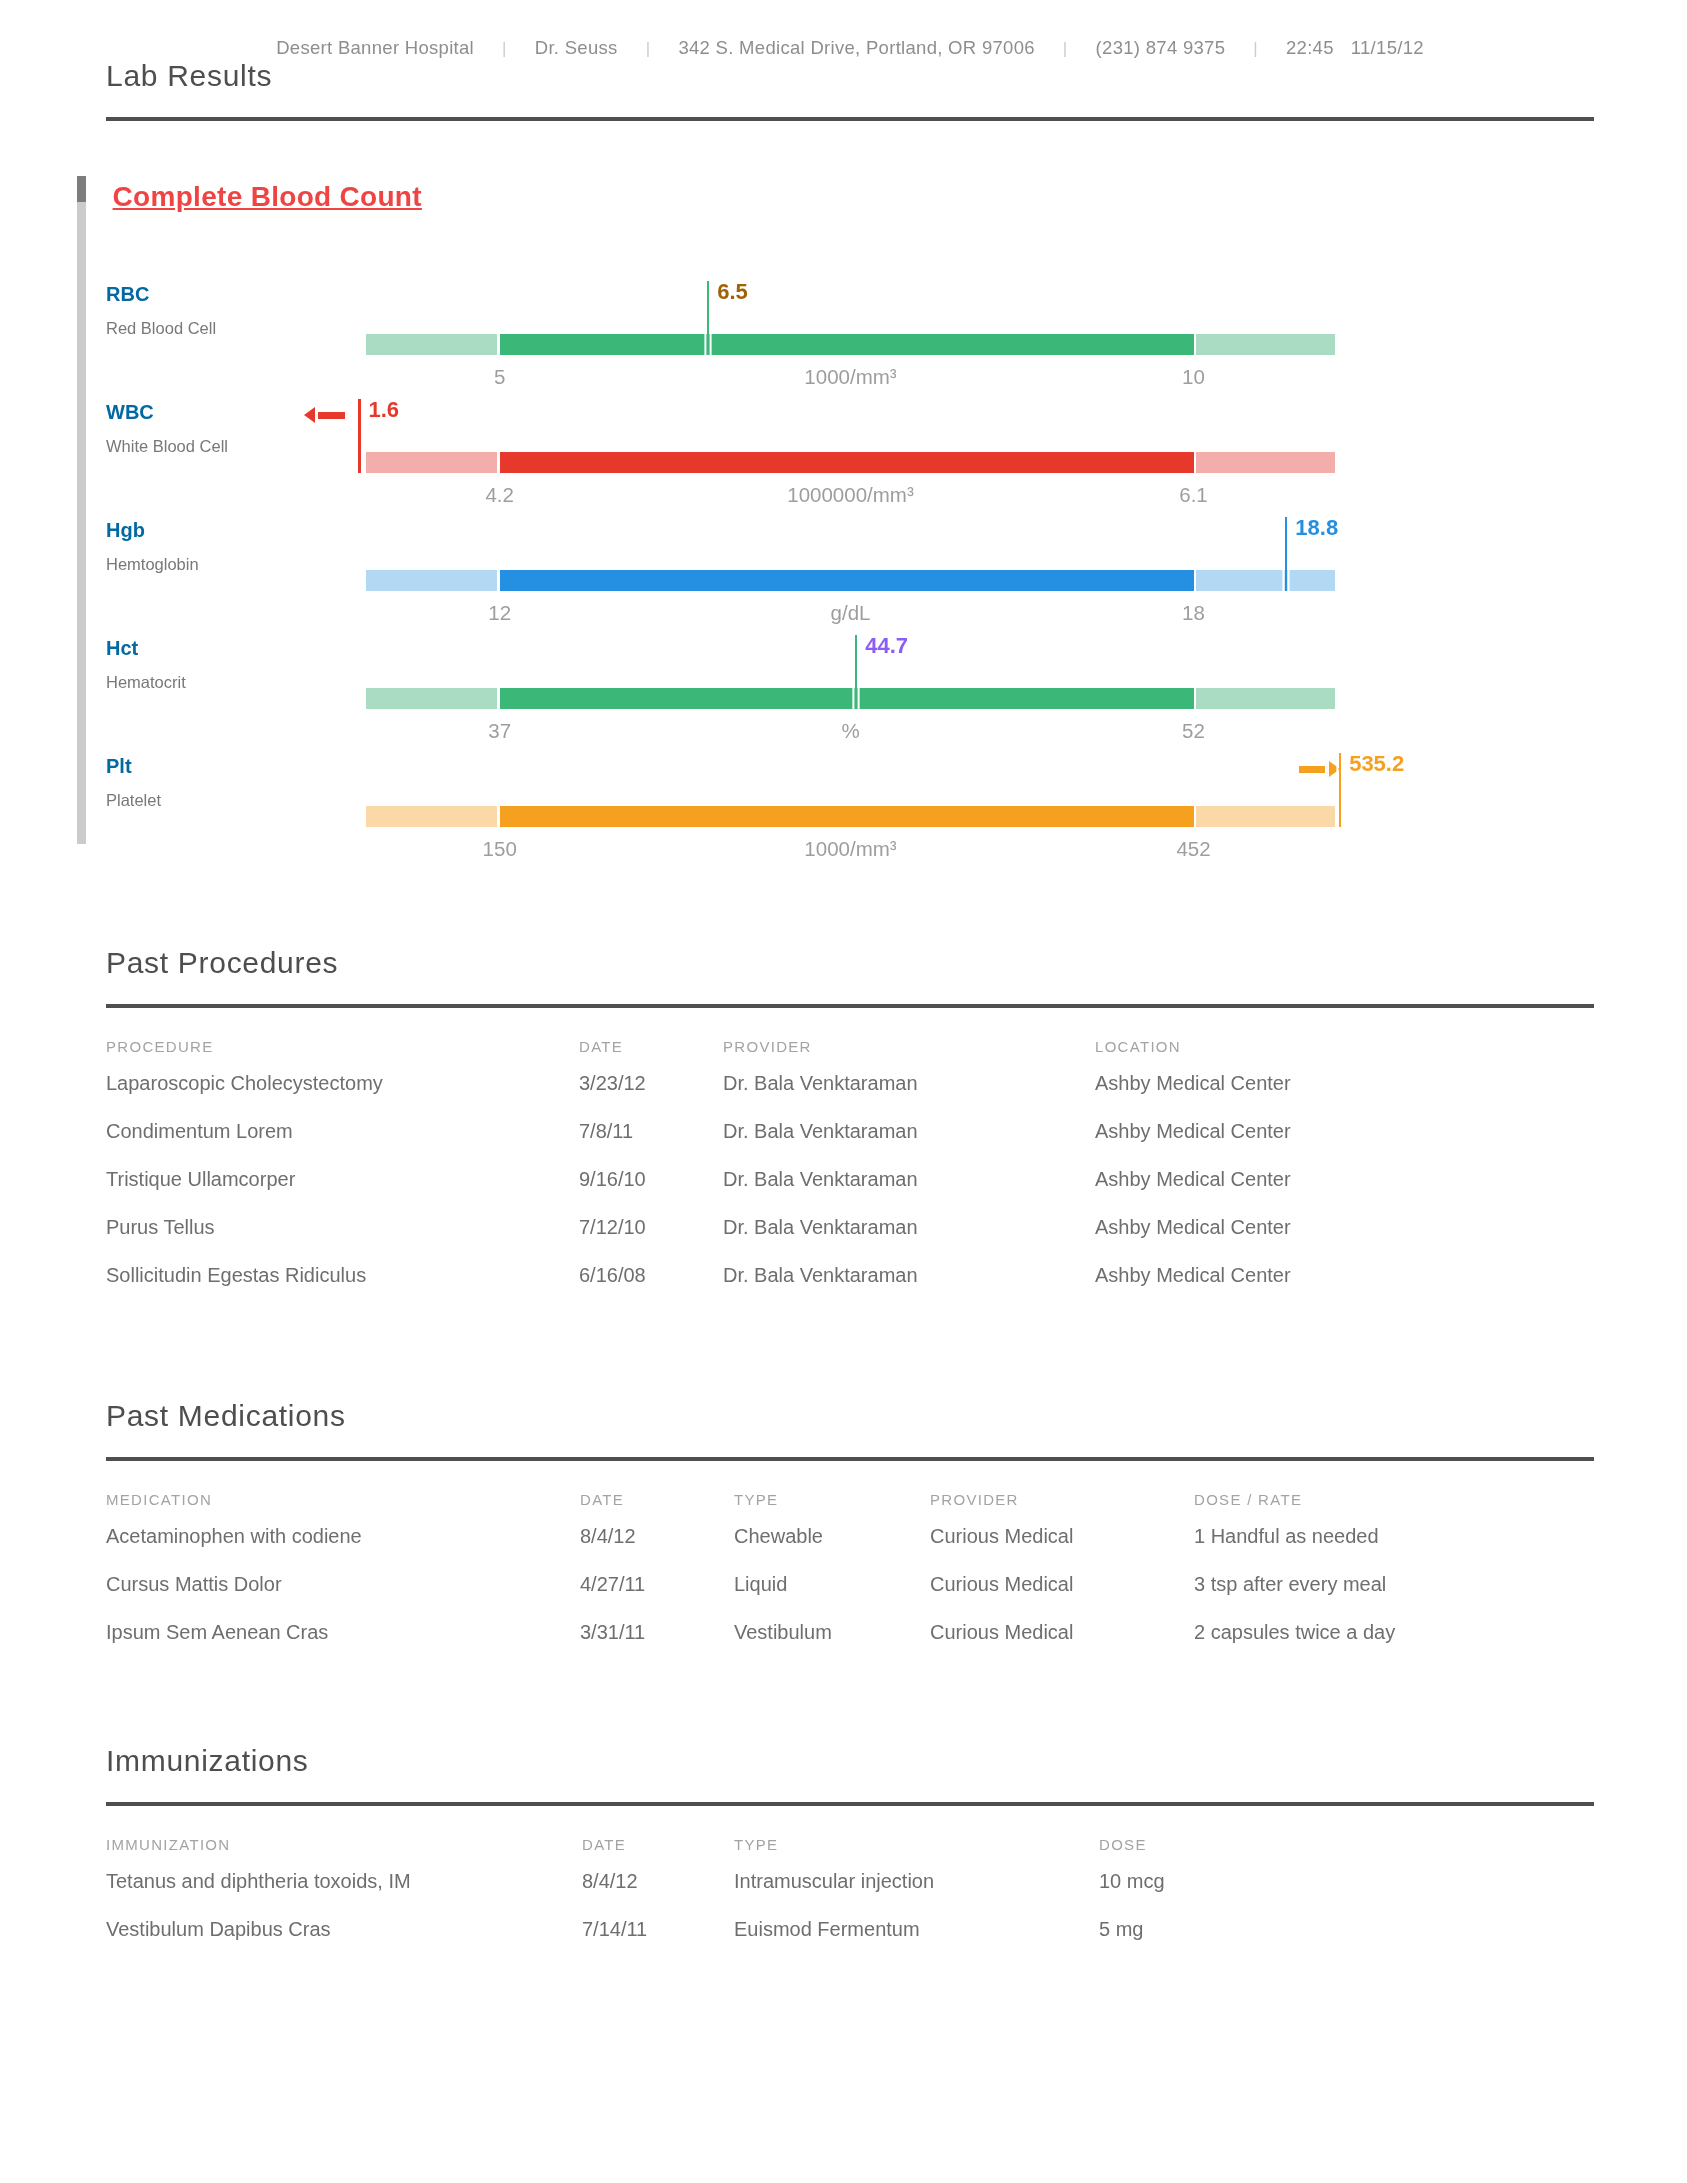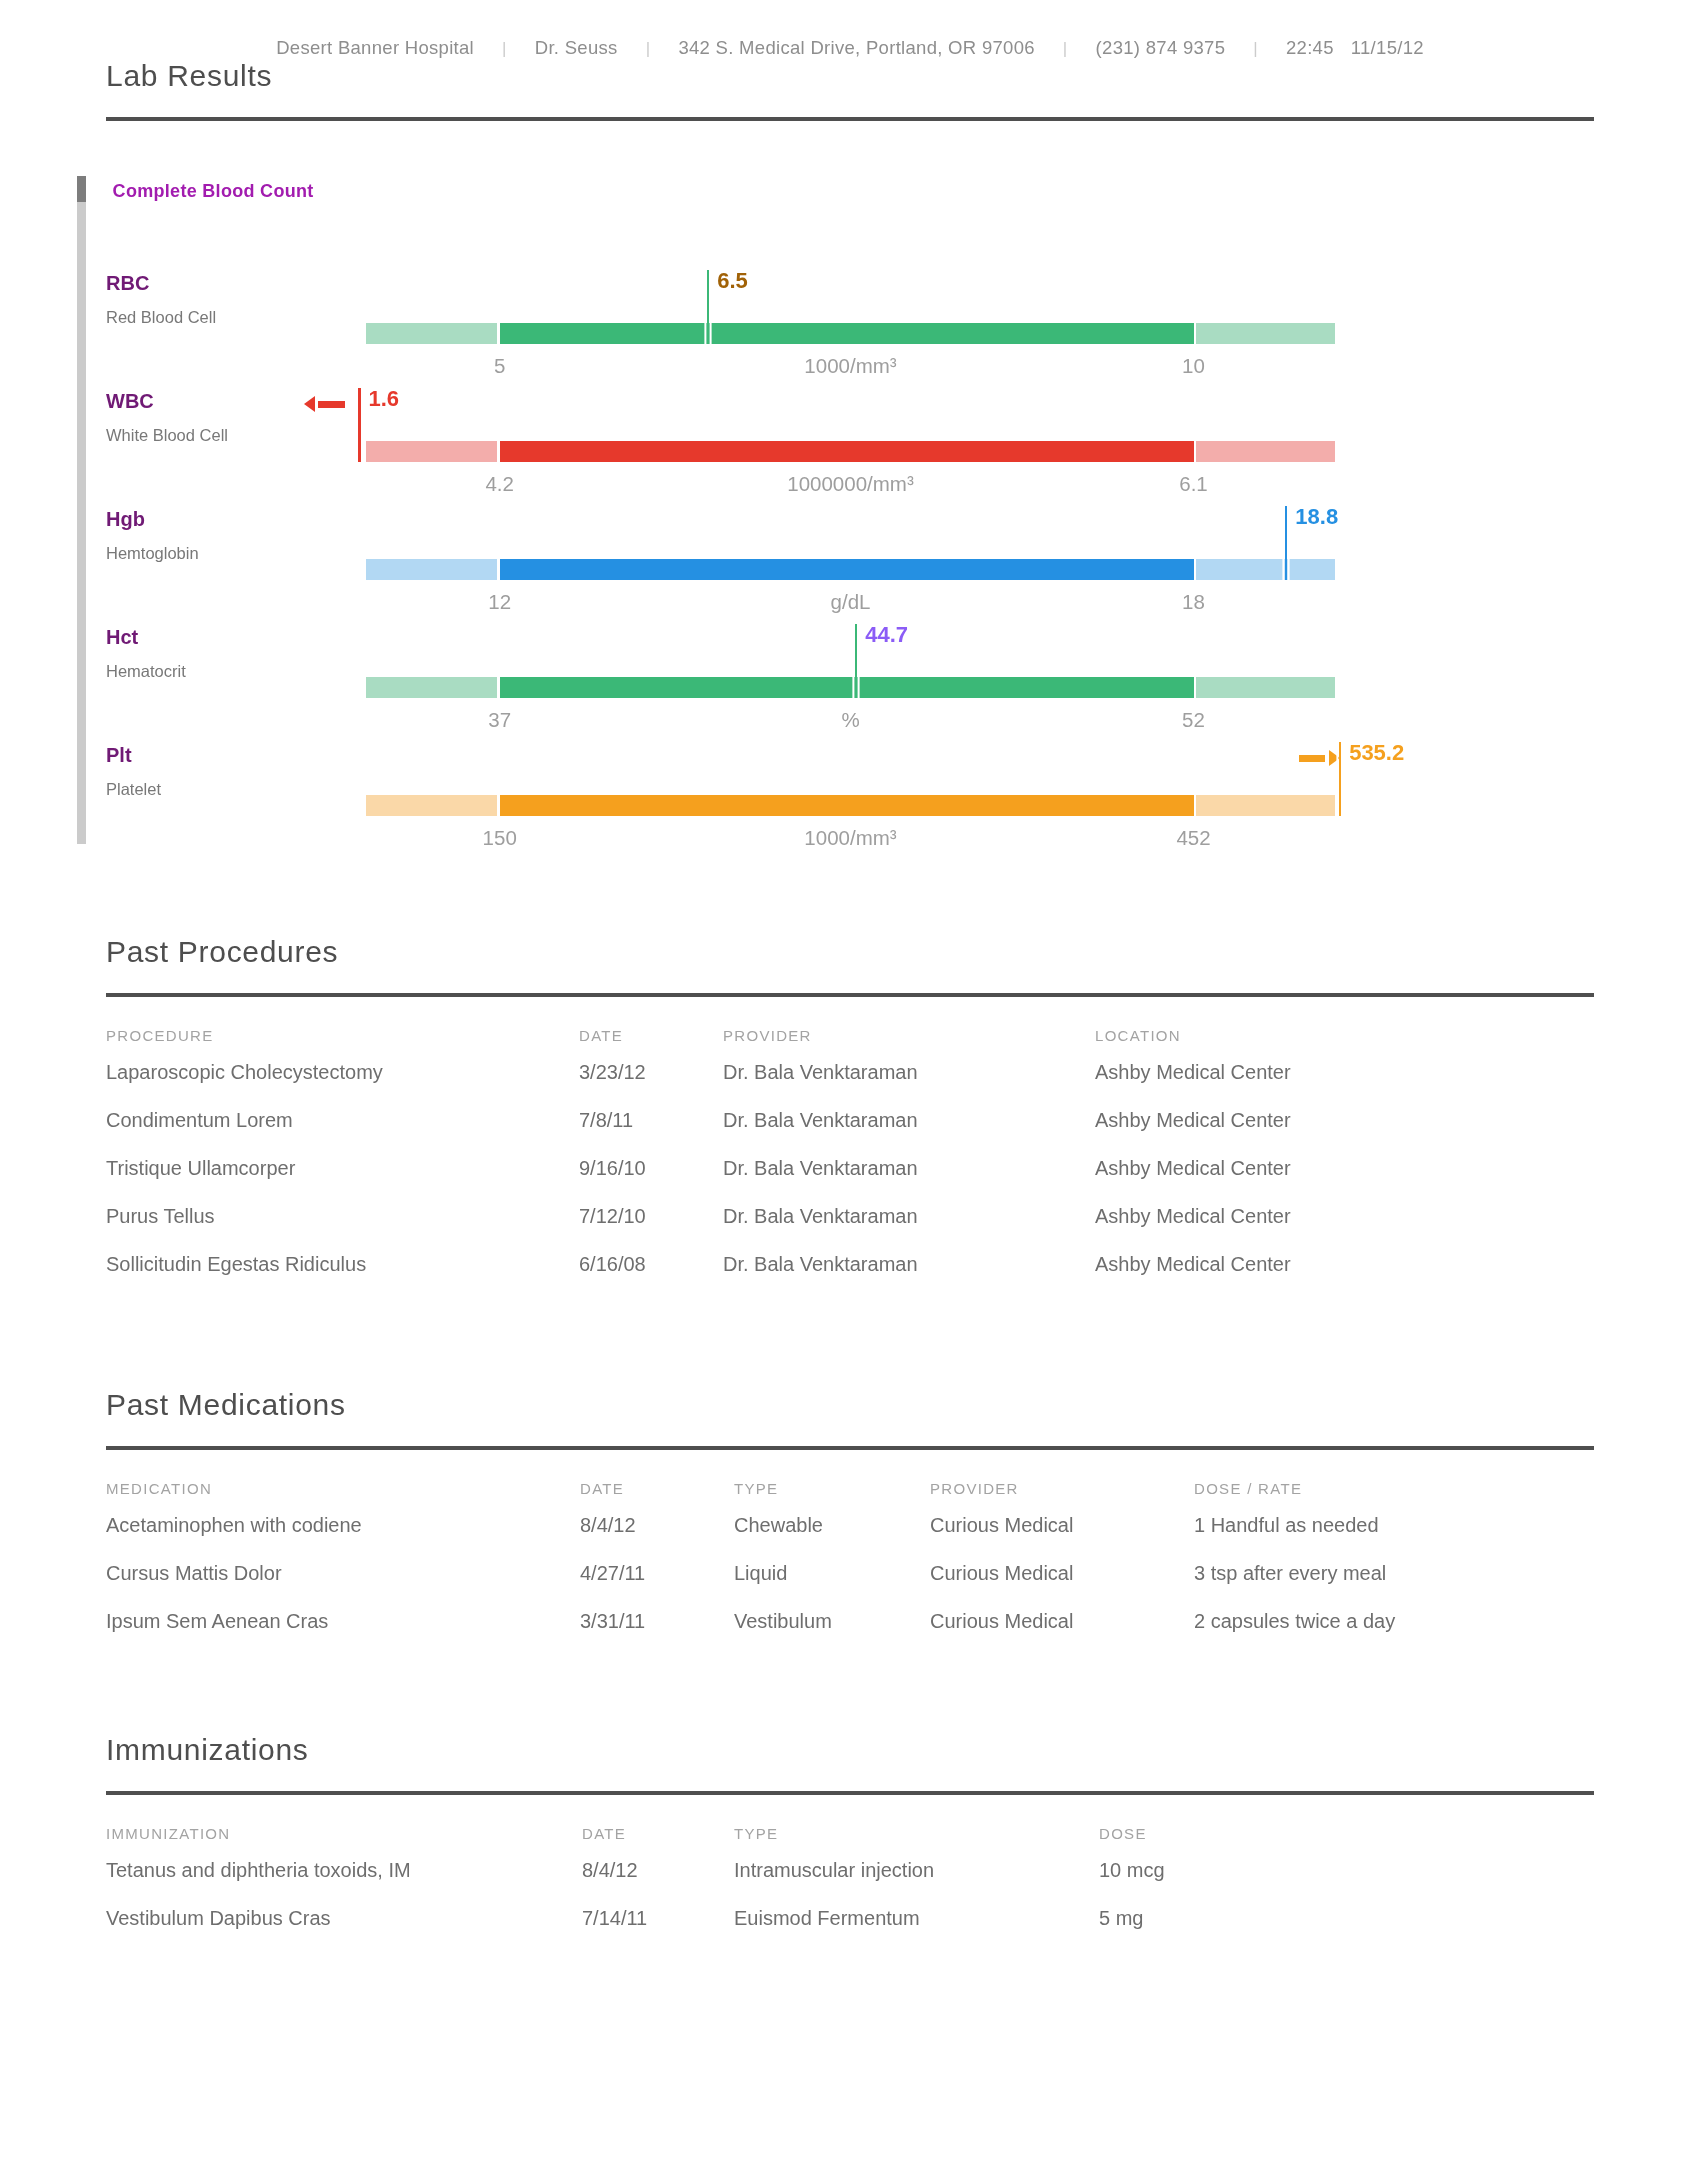--- a/index.html
+++ b/index.html
@@ -15,25 +15,25 @@
 
   
   .big-title { font-size:30px; font-weight:300; color:#4e4e4e; letter-spacing:0.7px; }
   .h1 { }
   .rule { height:4px; background:#4f4f4f; margin-top:24px; }
 
   
   .cbc { position:relative; margin-top:56px; }
   .accent { position:absolute; left:-29px; top:-1.3px; width:8.6px; height:668px; background:#cbcbcb; }
   .accent-thumb { width:8.6px; height:26.5px; background:#7d7d7d; }
-  .cbc-heading { font-size:18px; font-weight:bold; color:#a21caf; padding:4px 0 0 6.6px; letter-spacing:0.3px; }
+  .cbc-heading { font-size:28px; font-weight:bold; color:#ef4444; padding:4px 0 0 6.6px; letter-spacing:0.3px;text-decoration:underline; }
 
   .cbc-row { position:relative; height:118px; }
   .cbc-row.first { margin-top:69px; }
-  .t-abbr { position:absolute; left:0; top:1.3px; font-size:20px; font-weight:bold; color:#701a75; }
+  .t-abbr { position:absolute; left:0; top:1.3px; font-size:20px; font-weight:bold; color:#0369a1; }
   .t-sub  { position:absolute; left:0; top:37px; font-size:16.5px; color:#787878; }
 
   .bar-area { position:absolute; left:260px; top:52px; width:969px; height:20.5px; }
   .band { position:absolute; top:0; bottom:0; }
   .band-lo  { left:0; width:13.5%; }
   .band-mid { left:13.8%; width:71.6%; }
   .band-hi  { left:85.7%; right:0; }
 
   .ticks { position:absolute; left:0; right:0; top:calc(100% + 10.6px); font-size:20.5px; color:#9e9e9e; }
   .tick { position:absolute; transform:translateX(-50%); white-space:nowrap; }

